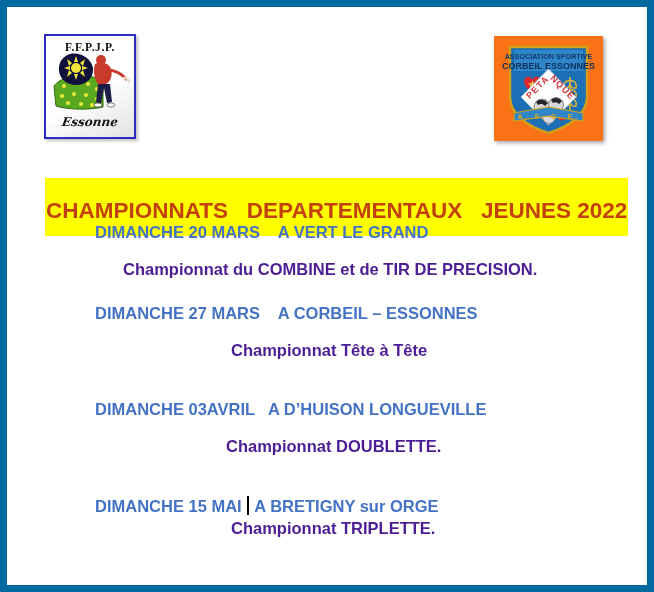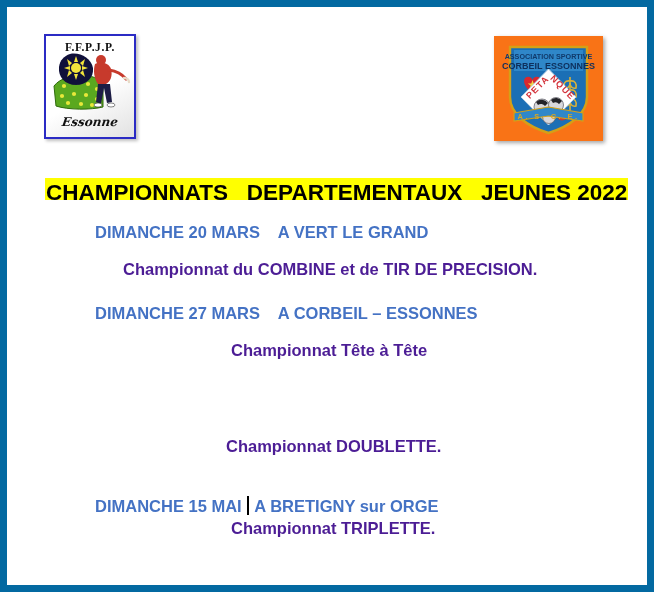--- a/index.html
+++ b/index.html
@@ -72,25 +72,25 @@
   .asce-art { position: absolute; left: 4px; top: 3px; width: 101px; height: 99px; }
 
   
   .title-line {
     position: absolute;
     left: 38px;
     top: 171px;
     height: 22px;
     line-height: 30px;
     background: #ffff00;
-    color: #000000;
+    color: #c2410c;
     font-size: 22.5px;
     font-weight: bold;
     white-space: pre;
-    padding: 0 1px;
+    padding: 18px 1px;
     letter-spacing: 0px;
   }
 
   
   .evt-head {
     position: absolute;
     color: #4472c4;
     font-size: 16.5px;
     font-weight: bold;
     white-space: pre;
@@ -220,18 +220,19 @@
   </div>
 
   <div class="title-line">CHAMPIONNATS   DEPARTEMENTAUX   JEUNES 2022</div>
 
   <div class="evt-head" id="evt0-head">DIMANCHE 20 MARS    A VERT LE GRAND</div>
   <div class="evt-sub" id="evt0-sub">Championnat du COMBINE et de TIR DE PRECISION.</div>
 
   <div class="evt-head" id="evt1-head">DIMANCHE 27 MARS    A CORBEIL – ESSONNES</div>
   <div class="evt-sub" id="evt1-sub">Championnat Tête à Tête</div>
 
+  <div class="evt-head" id="evt2-head">DIMANCHE 03AVRIL   A D’HUISON LONGUEVILLE</div>
   <div class="evt-sub" id="evt2-sub">Championnat DOUBLETTE.</div>
 
   <div class="evt-head" id="evt3-head"><span>DIMANCHE 15 MAI </span><span class="caret"></span><span> A BRETIGNY sur ORGE</span></div>
   <div class="evt-sub" id="evt3-sub">Championnat TRIPLETTE.</div>
 
 </div>
 
 </body></html>

